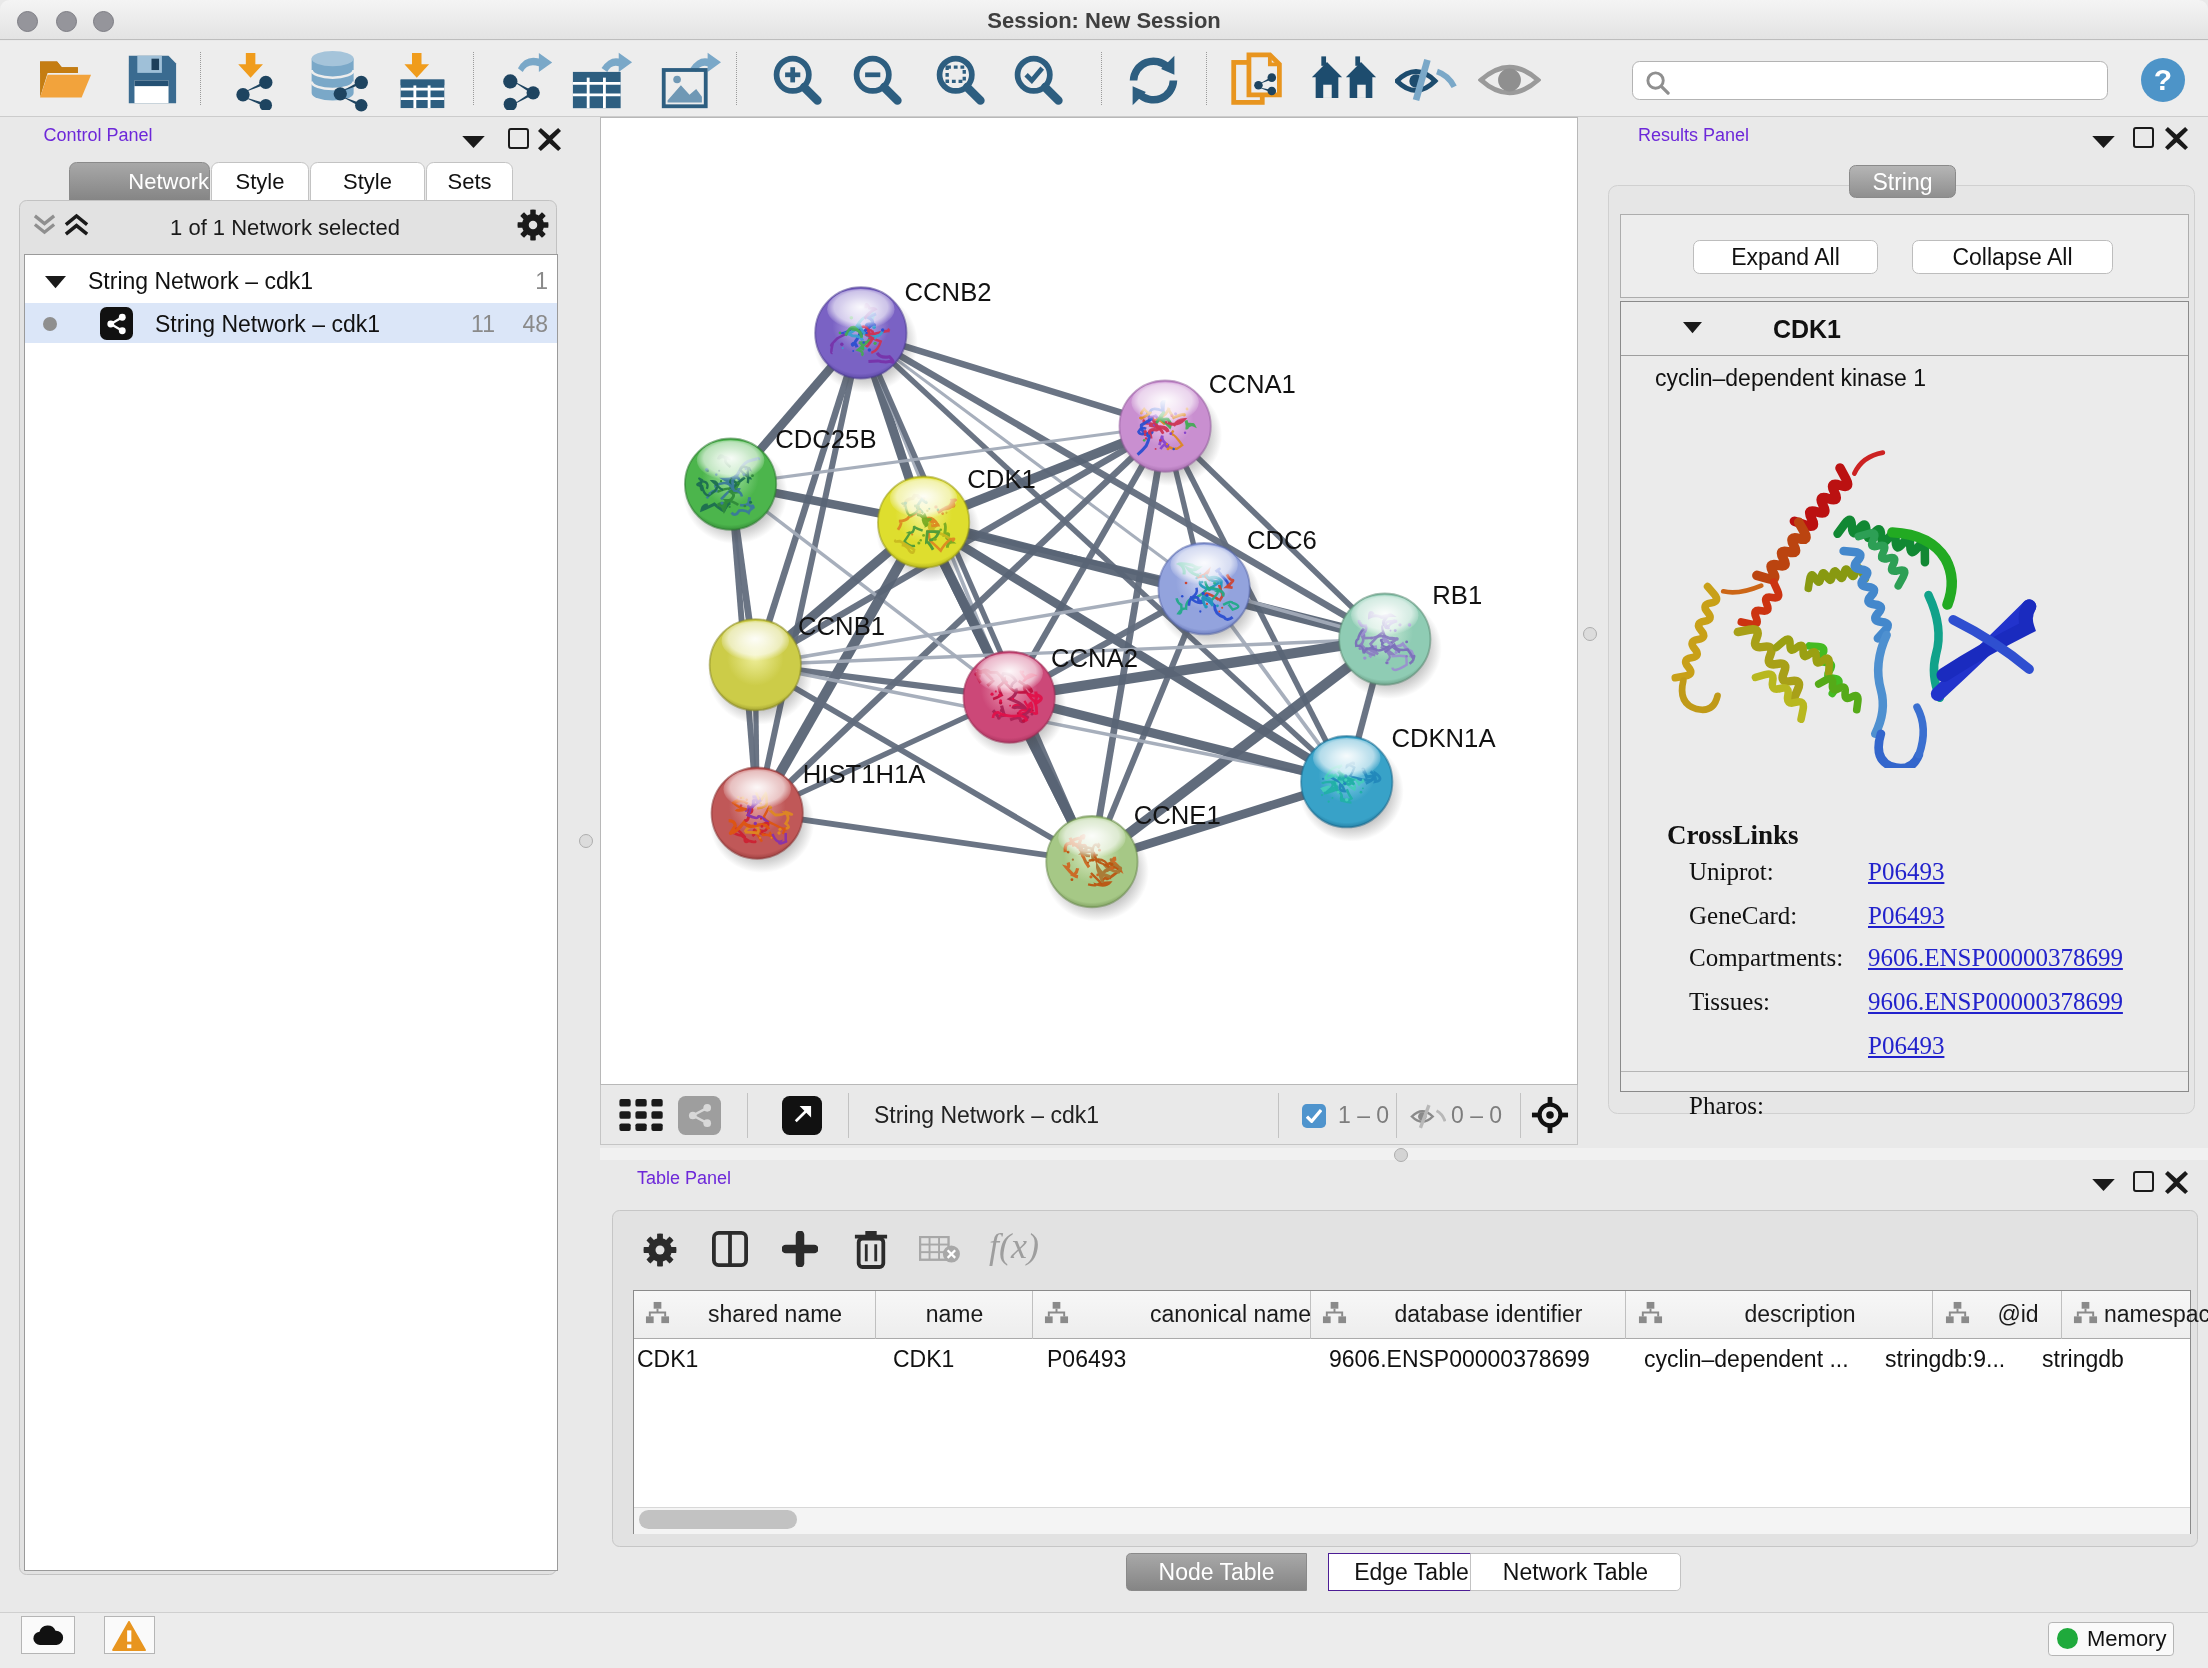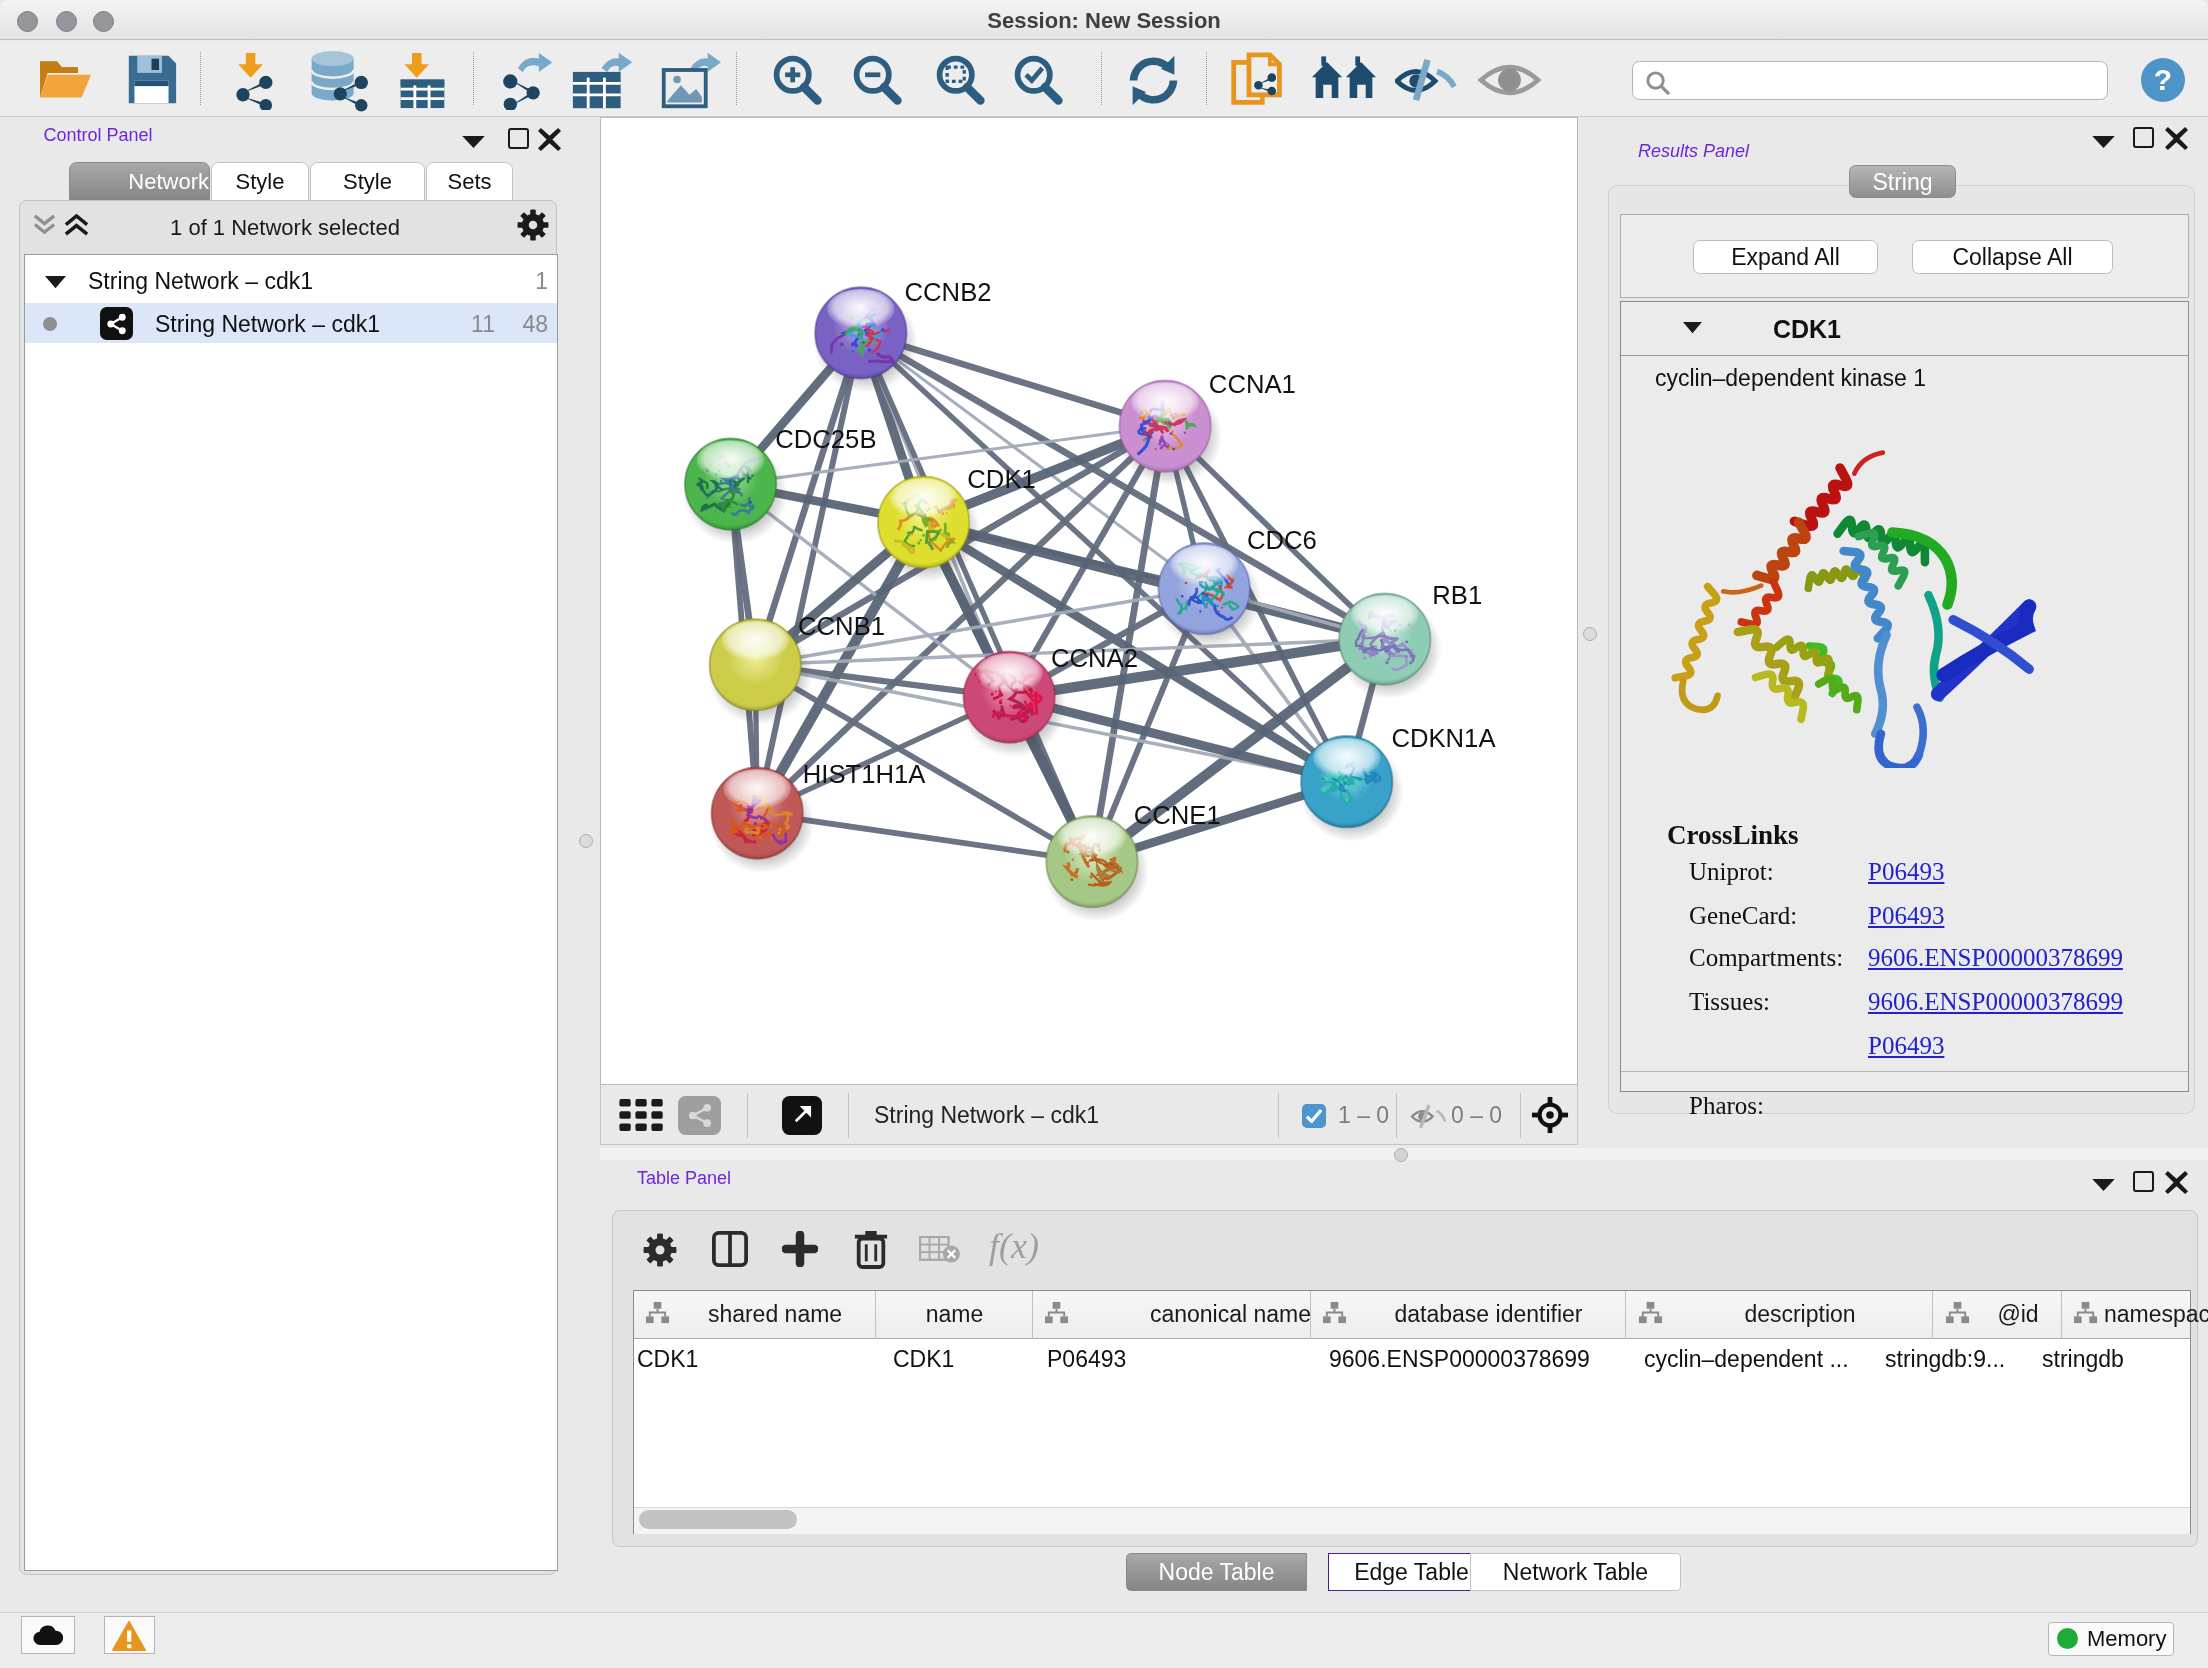--- a/index.html
+++ b/index.html
@@ -802,21 +802,21 @@
       </g>
     <circle cx="20" cy="20" r="4" fill="#111"></circle>
   </svg>
 </div>
 
 <div class="abs" style="left:579px;top:834px;width:14.3px;height:14.3px;border-radius:50%;background:#dcdcdc;border:1px solid #adadad;"></div>
 <div class="abs" style="left:1583px;top:627px;width:14.3px;height:14.3px;border-radius:50%;background:#dcdcdc;border:1px solid #adadad;"></div>
 <div class="abs" style="left:600px;top:1148px;width:1608px;height:12.4px;background:#f1f1f1;"></div>
 <div class="abs" style="left:1394px;top:1148px;width:14.3px;height:14.3px;border-radius:50%;background:#d4d4d4;border:1px solid #adadad;"></div>
 
-<div class="abs panel-title" style="left:1623px;top:141px;font-style:italic;">Results Panel</div>
+<div class="abs panel-title" style="left:1623px;top:125px;">Results Panel</div>
 <svg class="abs" style="left:2091px;top:134px;" width="25" height="15" viewBox="0 0 26 16">
     <path d="M1 2 L25 2 L13 15 Z" fill="#1a1a1a"></path>
   </svg>
 <div class="abs" style="left:2133px;top:127px;width:21px;height:21px;border:2.9px solid #1a1a1a;border-radius:2.9px;"></div>
 <svg class="abs" style="left:2165px;top:127px;" width="23" height="23" viewBox="0 0 24 24">
     <path d="M3 0 L12 8 L21 0 L24 3 L15 12 L24 21 L21 24 L12 16 L3 24 L0 21 L9 12 L0 3 Z" fill="#1a1a1a"></path>
   </svg>
 
 <div class="abs" style="left:1608px;top:185px;width:587px;height:929px;background:#e6e6e6;border:1px solid #d0d0d0;border-radius:9.5px;"></div>
 <div class="abs" style="left:1849px;top:165px;width:107px;height:33px;background:linear-gradient(#b5b5b5,#8f8f8f);border:1px solid #8a8a8a;border-radius:6.7px;color:#fff;font-size:23px;text-align:center;line-height:32px;">String</div>

